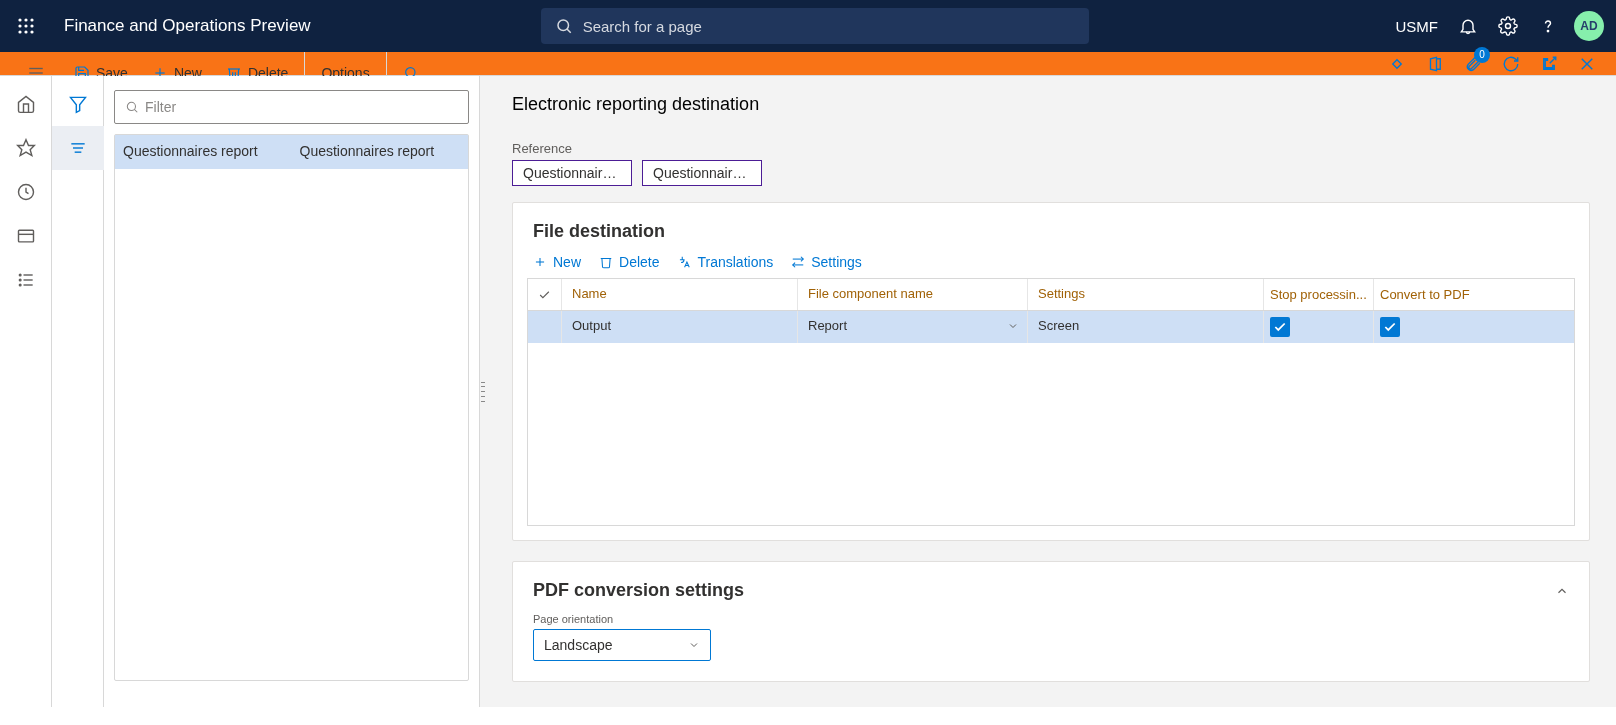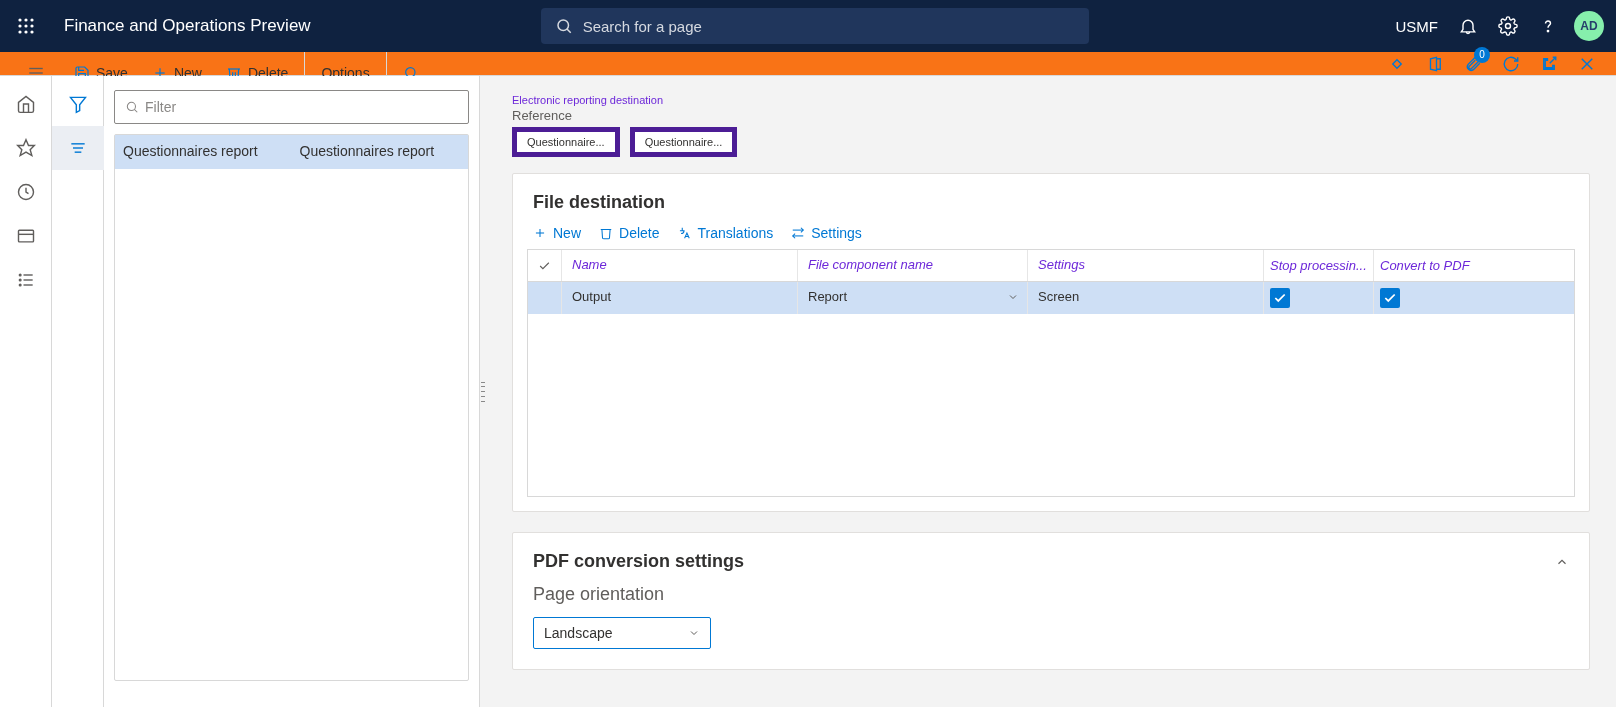--- a/index.html
+++ b/index.html
@@ -51,50 +51,50 @@
   .listpane .filter input::placeholder { color: #8a8886; }
   .listpane .grid { margin-top: 10px; border: 1px solid #d8d8d8; border-radius: 2px; height: calc(100% - 50px); }
   .listpane .row { display: flex; height: 34px; }
   .listpane .row.sel { background: #cedff5; }
   .listpane .cell { flex: 1; padding: 8px 8px; font-size: 14px; overflow: hidden; white-space: nowrap; text-overflow: ellipsis; }
   .splitter { width: 6px; background: #f3f3f3; position: relative; }
   .splitter-handle { position: absolute; left: 1px; top: 50%; transform: translateY(-50%); width: 4px; height: 20px; display:flex; flex-direction: column; justify-content: space-between; }
   .splitter-handle span { width: 4px; height: 1px; background: #888; display:block; }
 
   .main { flex: 1; background: #f3f3f3; overflow-y: auto; padding: 18px 26px 20px 26px; }
-  .main .page-title { font-size: 11px; color: #6d28d9; margin-bottom: 2px; }
+  .main .page-title { font-size: 18px; color: #000000; margin-bottom: 26px; }
   .main .ref-label { font-size: 13px; color: #605e5c; margin-bottom: 4px; }
   .main .ref-row { display: flex; gap: 10px; margin-bottom: 16px; }
-  .main .ref-val { background: #fff; border: 5px solid #4c1d95; padding: 4px 10px; font-size: 11px; max-width: 120px; overflow: hidden; white-space: nowrap; text-overflow: ellipsis; }
+  .main .ref-val { background: #fff; border: 1px solid #4c1d95; padding: 4px 10px; font-size: 14px; max-width: 120px; overflow: hidden; white-space: nowrap; text-overflow: ellipsis; }
 
   .card { background: #fff; border: 1px solid #e1dfdd; border-radius: 2px; margin-bottom: 20px; }
   .card .heading { font-size: 18px; font-weight: 600; padding: 18px 20px 12px 20px; display:flex; align-items:center; justify-content:space-between;}
   .card .toolbar { display: flex; gap: 18px; padding: 0 20px 8px 20px; }
   .card .toolbar .tcmd { display: flex; align-items: center; color: #0078d4; font-size: 14px; cursor: pointer; }
   .card .toolbar .tcmd svg { stroke: #0078d4; margin-right: 6px; }
   .card .table-wrap { margin: 0 14px 14px 14px; border: 1px solid #d8d8d8; height: 248px; }
   .card .thead, .card .trow { display: flex; height: 32px; }
   .card .thead { border-bottom: 1px solid #d8d8d8; }
   .card .th, .card .td { padding: 7px 10px; font-size: 13px; border-right: 1px solid #e6e6e6; overflow: hidden; white-space: nowrap; text-overflow: ellipsis; }
   .card .th:last-child, .card .td:last-child { border-right: none; }
-  .card .th { color: #6d28d9; font-style: italic; }
+  .card .th { color: #a16207; }
   .card .col-check { width: 34px; display:flex; align-items:center; justify-content:center; }
   .card .col-check svg { stroke: #605e5c; }
   .card .col-name  { width: 236px; }
   .card .col-comp  { width: 230px; position:relative; }
   .card .col-comp .chev { position:absolute; right:8px; top:9px; }
   .card .col-set   { width: 236px; }
   .card .col-stop  { width: 110px; display:flex; align-items:center; padding:7px 6px; }
   .card .col-pdf   { width: 118px; display:flex; align-items:center; padding:7px 6px; }
   .card .trow { background: #cedff5; }
   .checkbox { width: 20px; height: 20px; background: #0078d4; border-radius: 2px; display:flex; align-items:center; justify-content:center; }
   .checkbox svg { stroke: #fff; }
 
   .card.pdf .body-sec { padding: 0 20px 20px 20px; }
-  .card.pdf .fld-label { font-size: 18px; color: #605e5c; margin-bottom: 12px; }
+  .card.pdf .fld-label { font-size: 11px; color: #605e5c; margin-bottom: 4px; }
   .card.pdf .select { width: 178px; height: 32px; border: 1px solid #0078d4; border-radius: 2px; display:flex; align-items:center; padding: 8px 10px; justify-content:space-between; background:#fff; }
   .card.pdf .select svg { stroke: #605e5c; }
 </style>
 </head>
 <body>
 
 <div class="topbar">
   <div class="waffle">
     <svg width="18" height="18" viewBox="0 0 18 18">
       <circle cx="3" cy="3" r="1.6"></circle>

